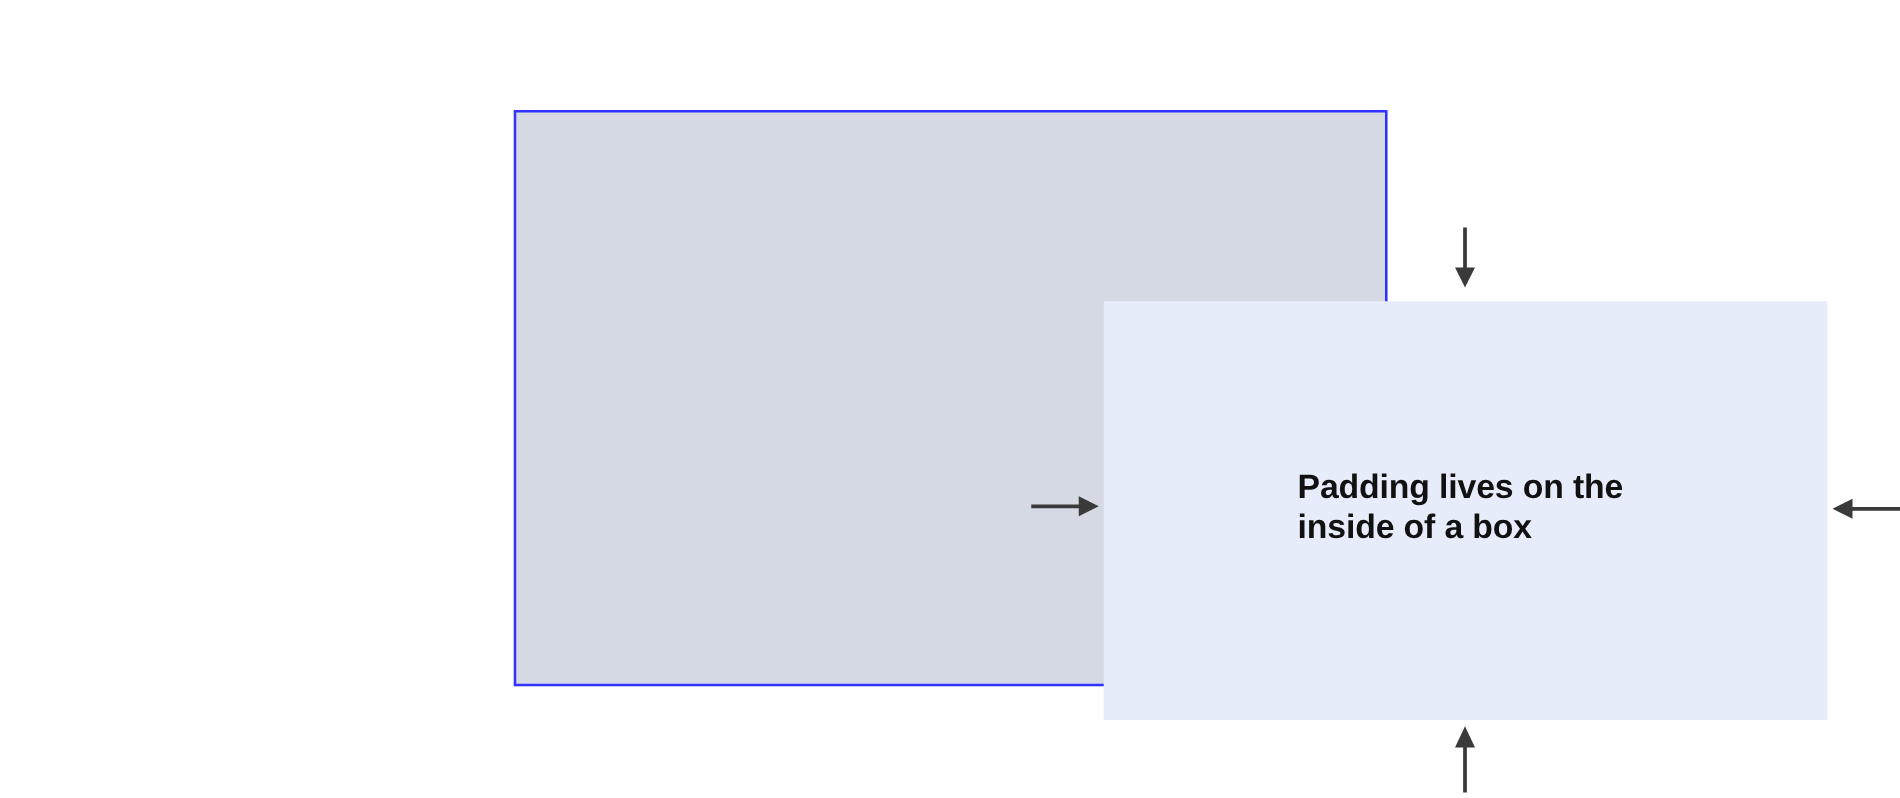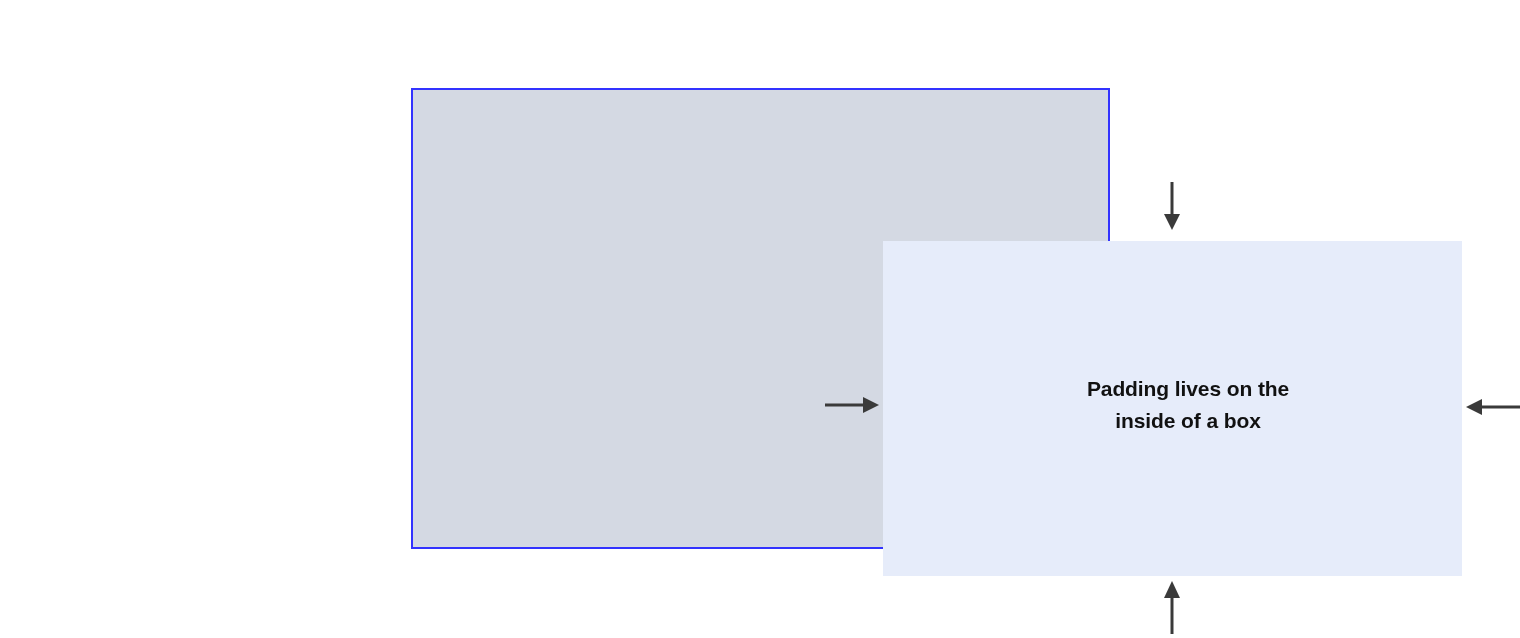--- a/index.html
+++ b/index.html
@@ -40,27 +40,26 @@
     height: 335px;
     background: #e6ecfa;
   }
 
   
   .content-label {
     position: absolute;
     left: 625px;
     top: 283px;
     width: 300px;
-    font-size: 21px;
+    font-size: 27px;
     font-weight: bold;
     line-height: 32px;
     color: #111111;
     letter-spacing: -0.1px;
     white-space: pre-line;
-    text-align: center;
   }
 
   
   .arrow {
     position: absolute;
     overflow: visible;
   }
   .arrow svg {
     display: block;
     overflow: visible;

